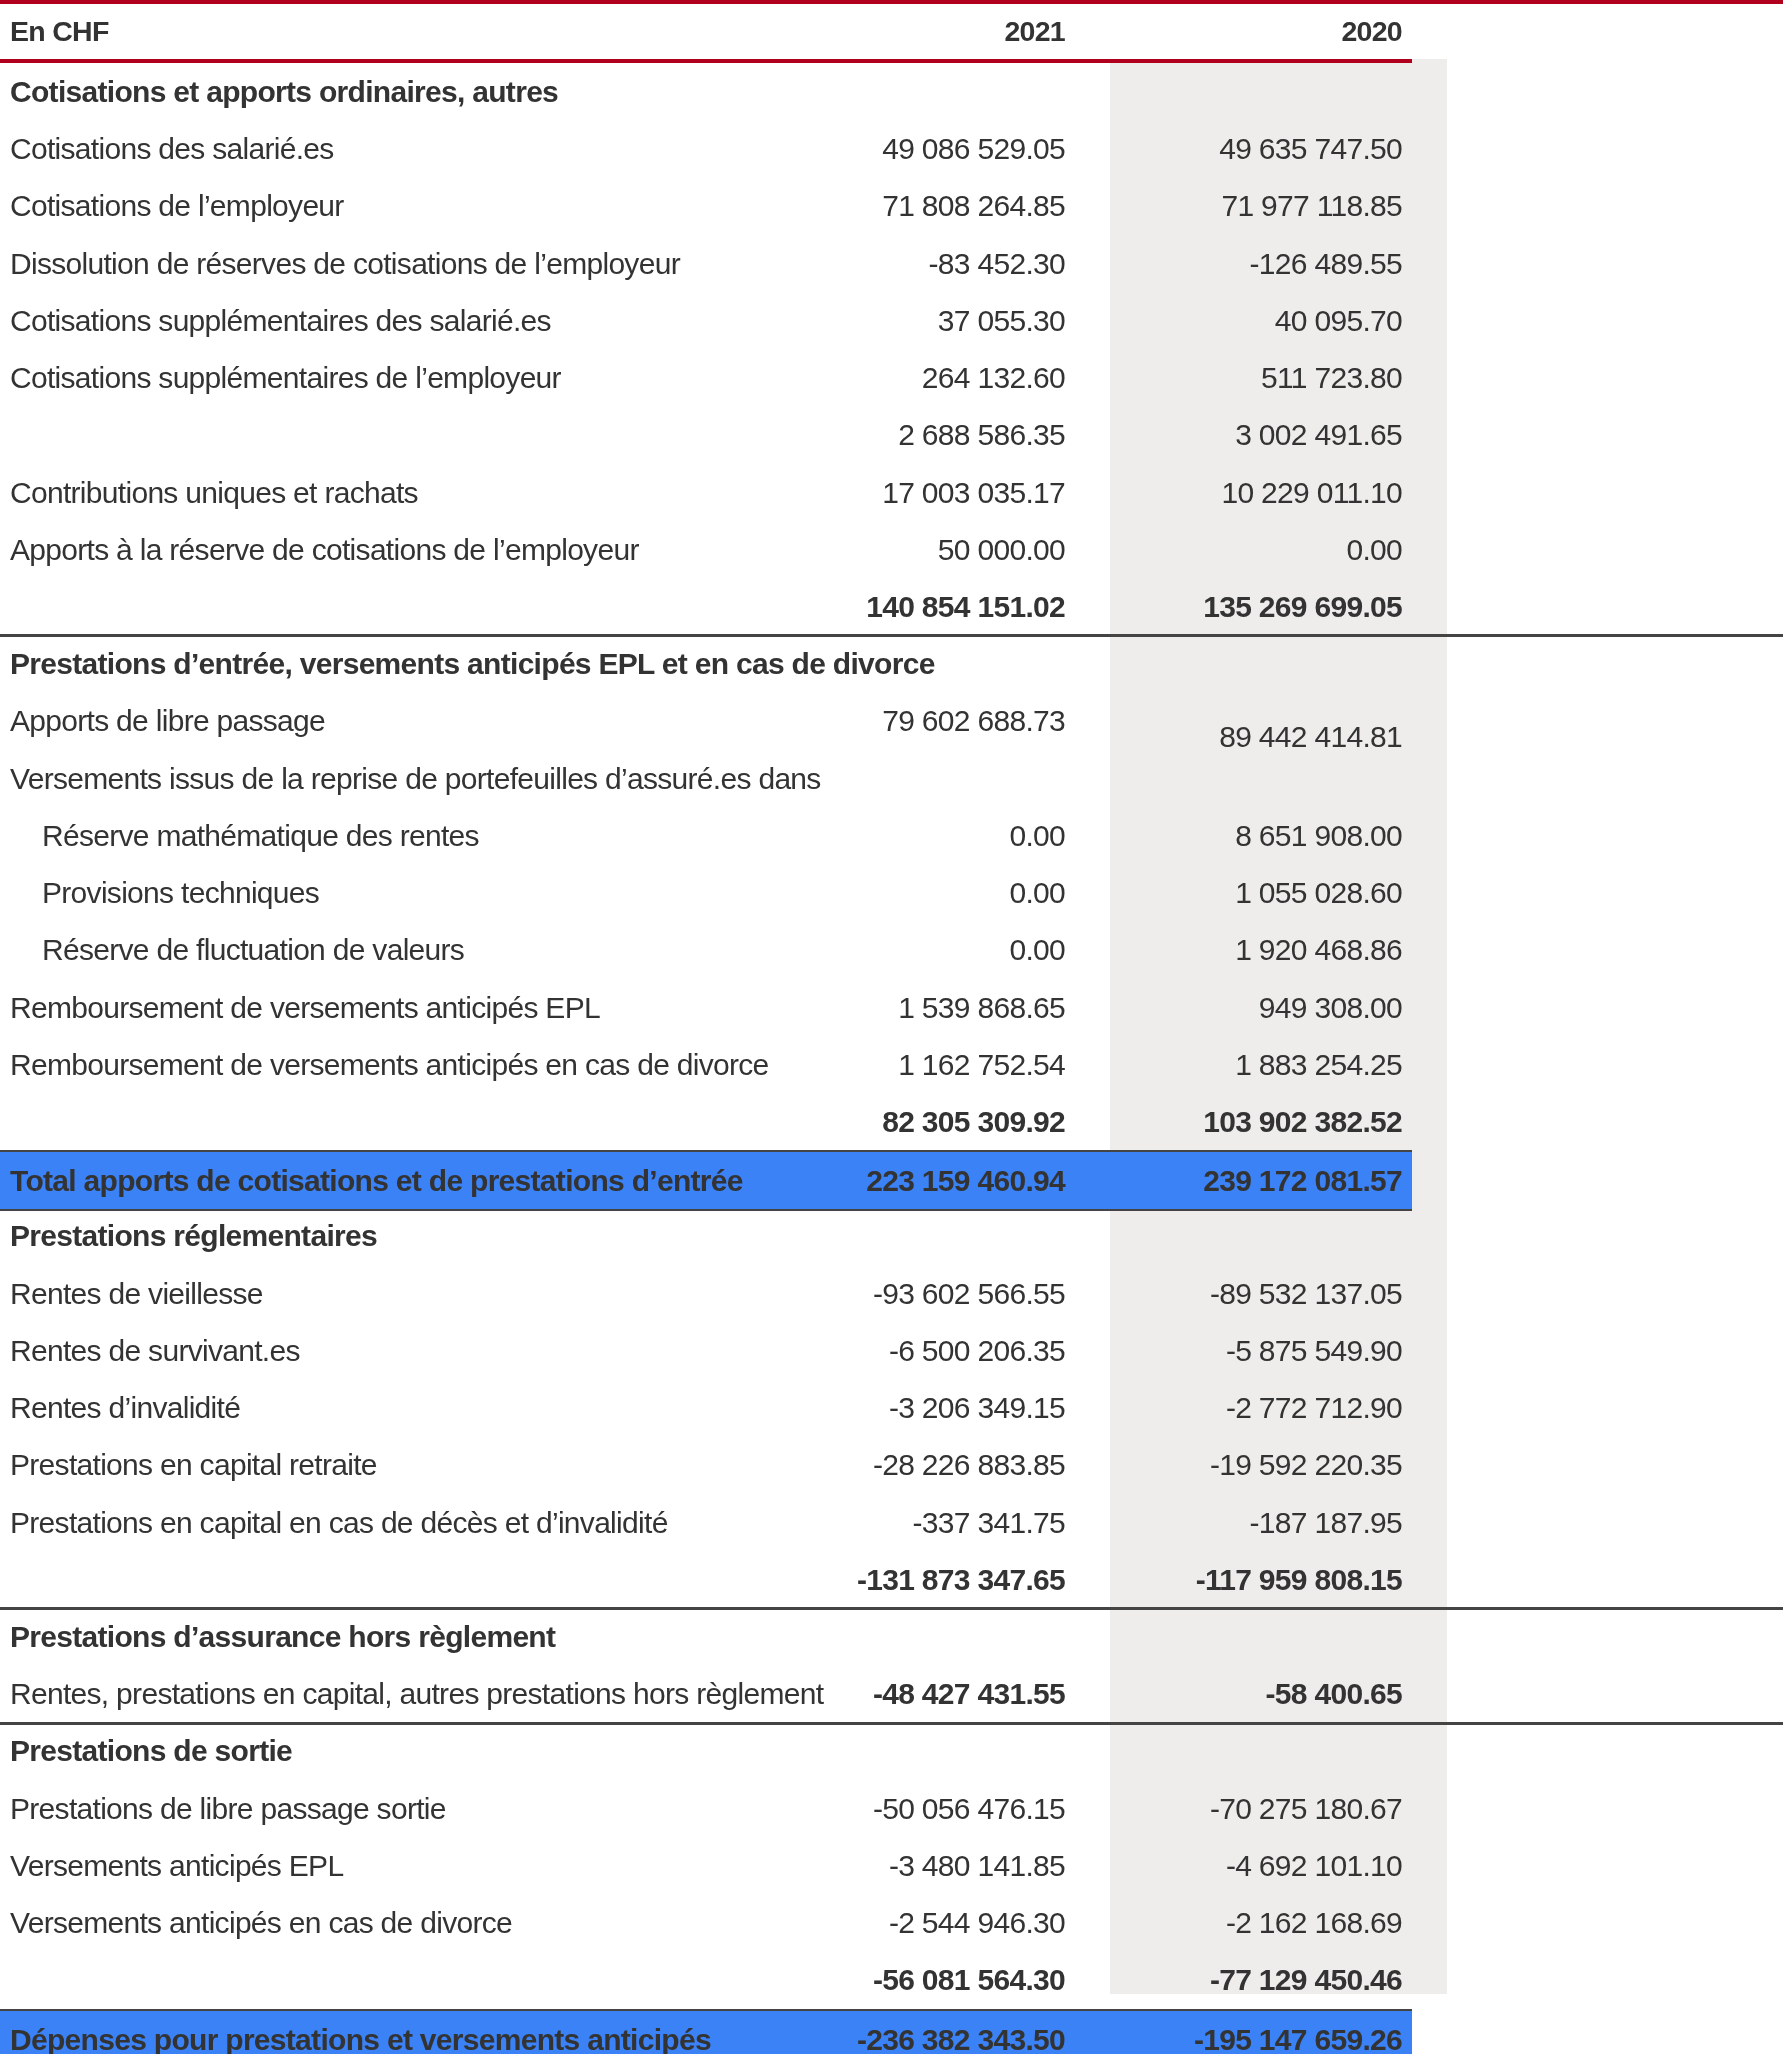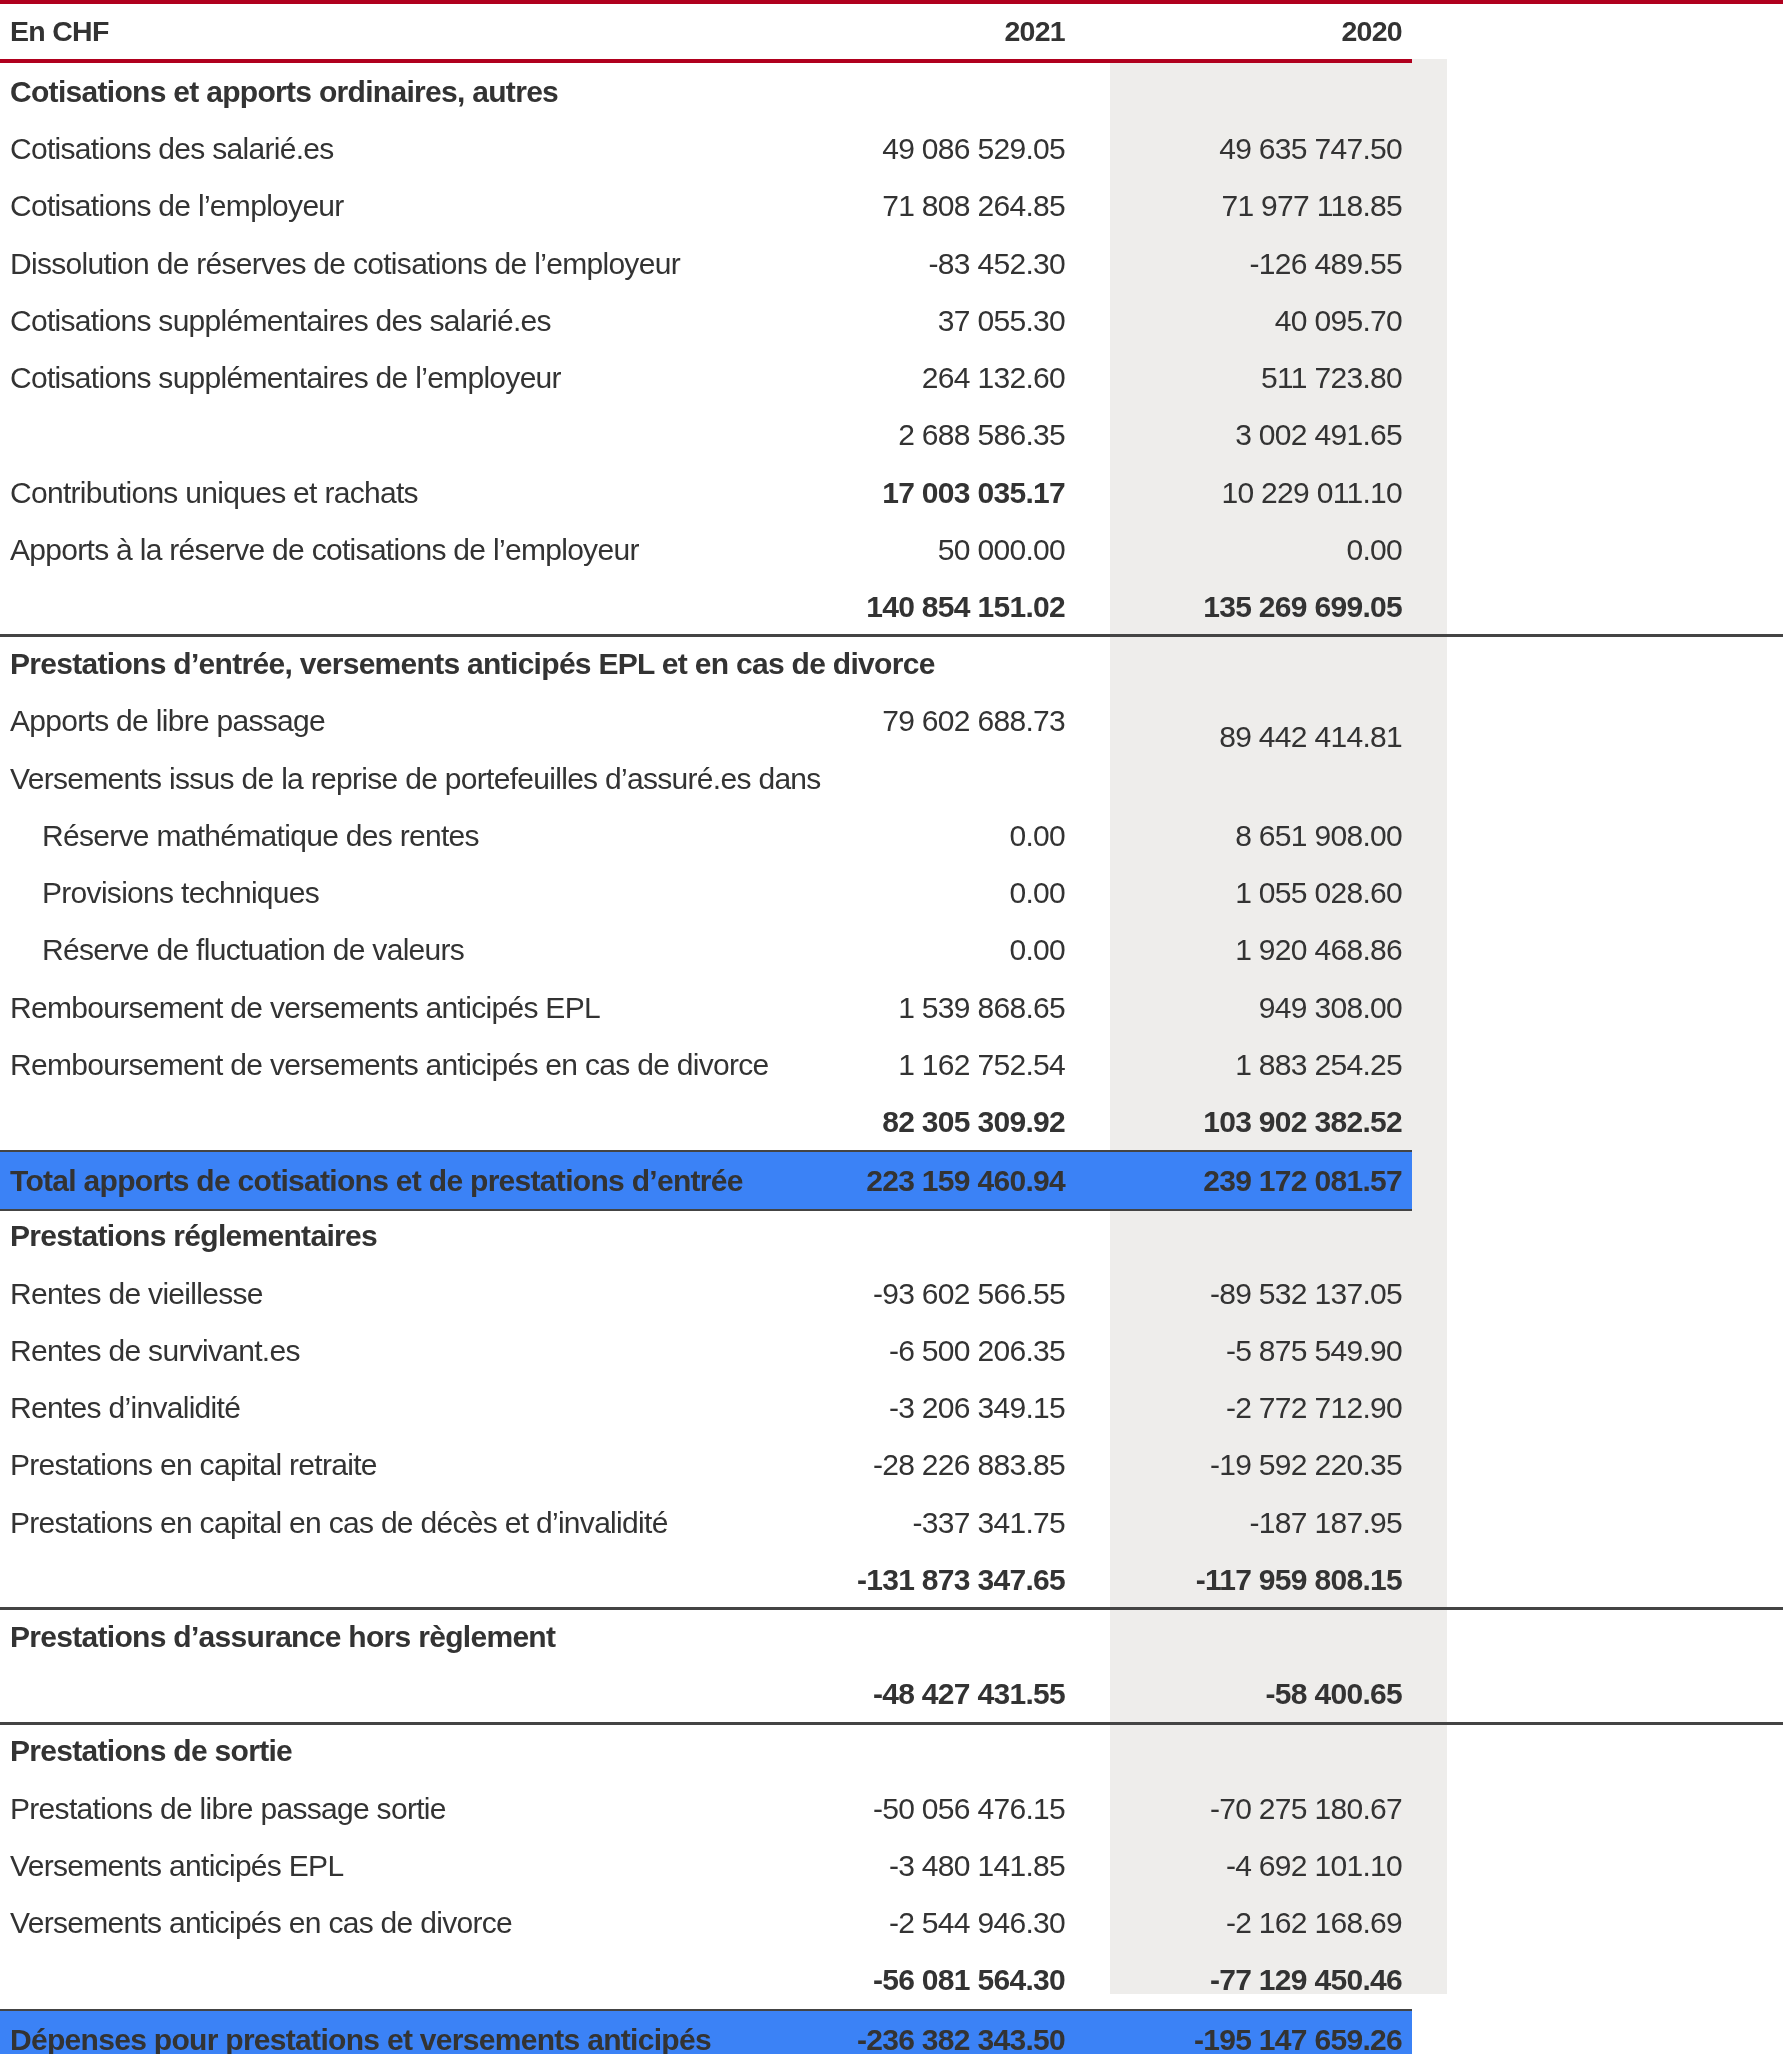--- a/index.html
+++ b/index.html
@@ -60,21 +60,21 @@
         <span class="label">Cotisations supplémentaires de l’employeur</span>
         <span class="v21" style="font-weight: 300;">264 132.60</span>
         <span class="v20" style="font-weight: 300;">511 723.80</span>
       </div>
       <div class="row" style="top: 406px;">
         <span class="v21" style="font-weight: 300;">2 688 586.35</span>
         <span class="v20" style="font-weight: 300;">3 002 491.65</span>
       </div>
       <div class="row" style="top: 464px;">
         <span class="label">Contributions uniques et rachats</span>
-        <span class="v21" style="font-weight: 700;">17 003 035.17</span>
+        <span class="v21" style="font-weight: 400;">17 003 035.17</span>
         <span class="v20" style="font-weight: 300;">10 229 011.10</span>
       </div>
       <div class="row" style="top: 521px;">
         <span class="label">Apports à la réserve de cotisations de l’employeur</span>
         <span class="v21" style="font-weight: 300;">50 000.00</span>
         <span class="v20" style="font-weight: 300;">0.00</span>
       </div>
       <div class="row" style="top: 578px;">
         <span class="label"></span>
         <span class="v21 bold" style="font-weight: 700;">140 854 151.02</span>
@@ -160,20 +160,21 @@
       <div class="row" style="top: 1551px;">
         <span class="label"></span>
         <span class="v21 bold" style="font-weight: 700;">-131 873 347.65</span>
         <span class="v20 bold" style="font-weight: 700;">-117 959 808.15</span>
       </div>
       <div class="sep" style="top: 1607px;"></div>
       <div class="row" style="top: 1608px;">
         <span class="label bold">Prestations d’assurance hors règlement</span>
       </div>
       <div class="row" style="top: 1665px;">
+        <span class="label">Rentes, prestations en capital, autres prestations hors règlement</span>
         <span class="v21 bold" style="font-weight: 700;">-48 427 431.55</span>
         <span class="v20 bold" style="font-weight: 700;">-58 400.65</span>
       </div>
       <div class="sep" style="top: 1722px;"></div>
       <div class="row" style="top: 1722px;">
         <span class="label bold">Prestations de sortie</span>
       </div>
       <div class="row" style="top: 1780px;">
         <span class="label">Prestations de libre passage sortie</span>
         <span class="v21" style="font-weight: 300;">-50 056 476.15</span>

